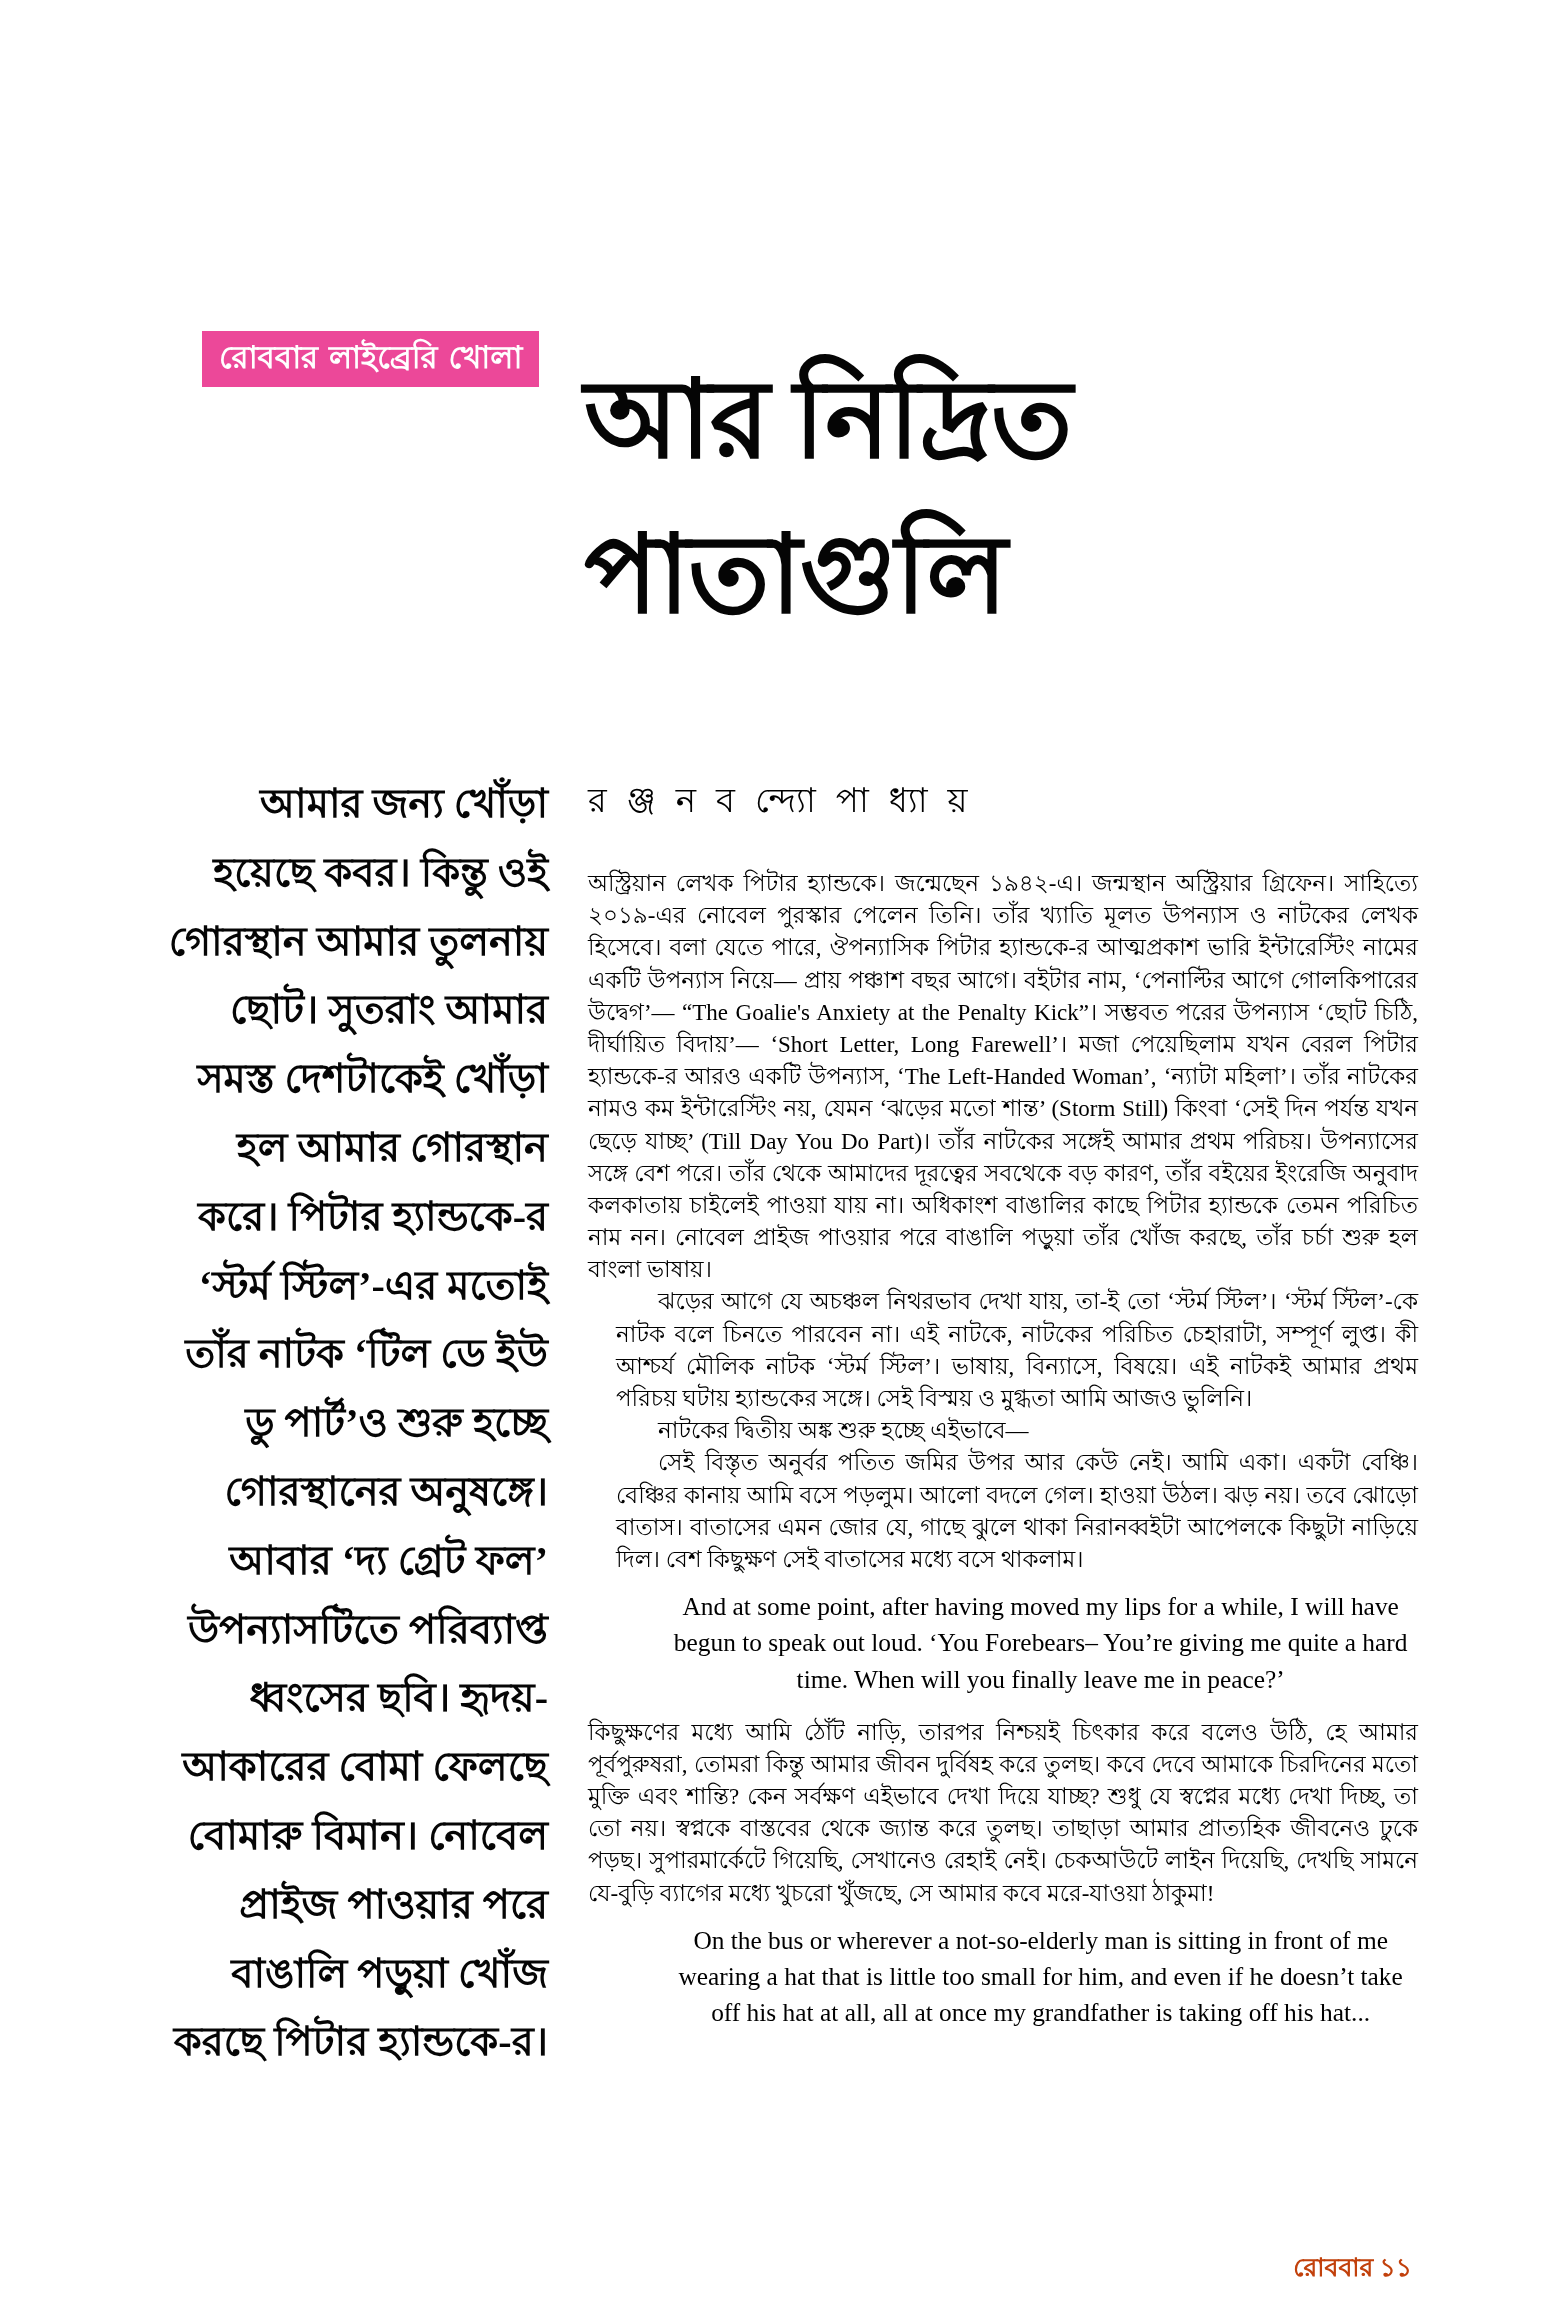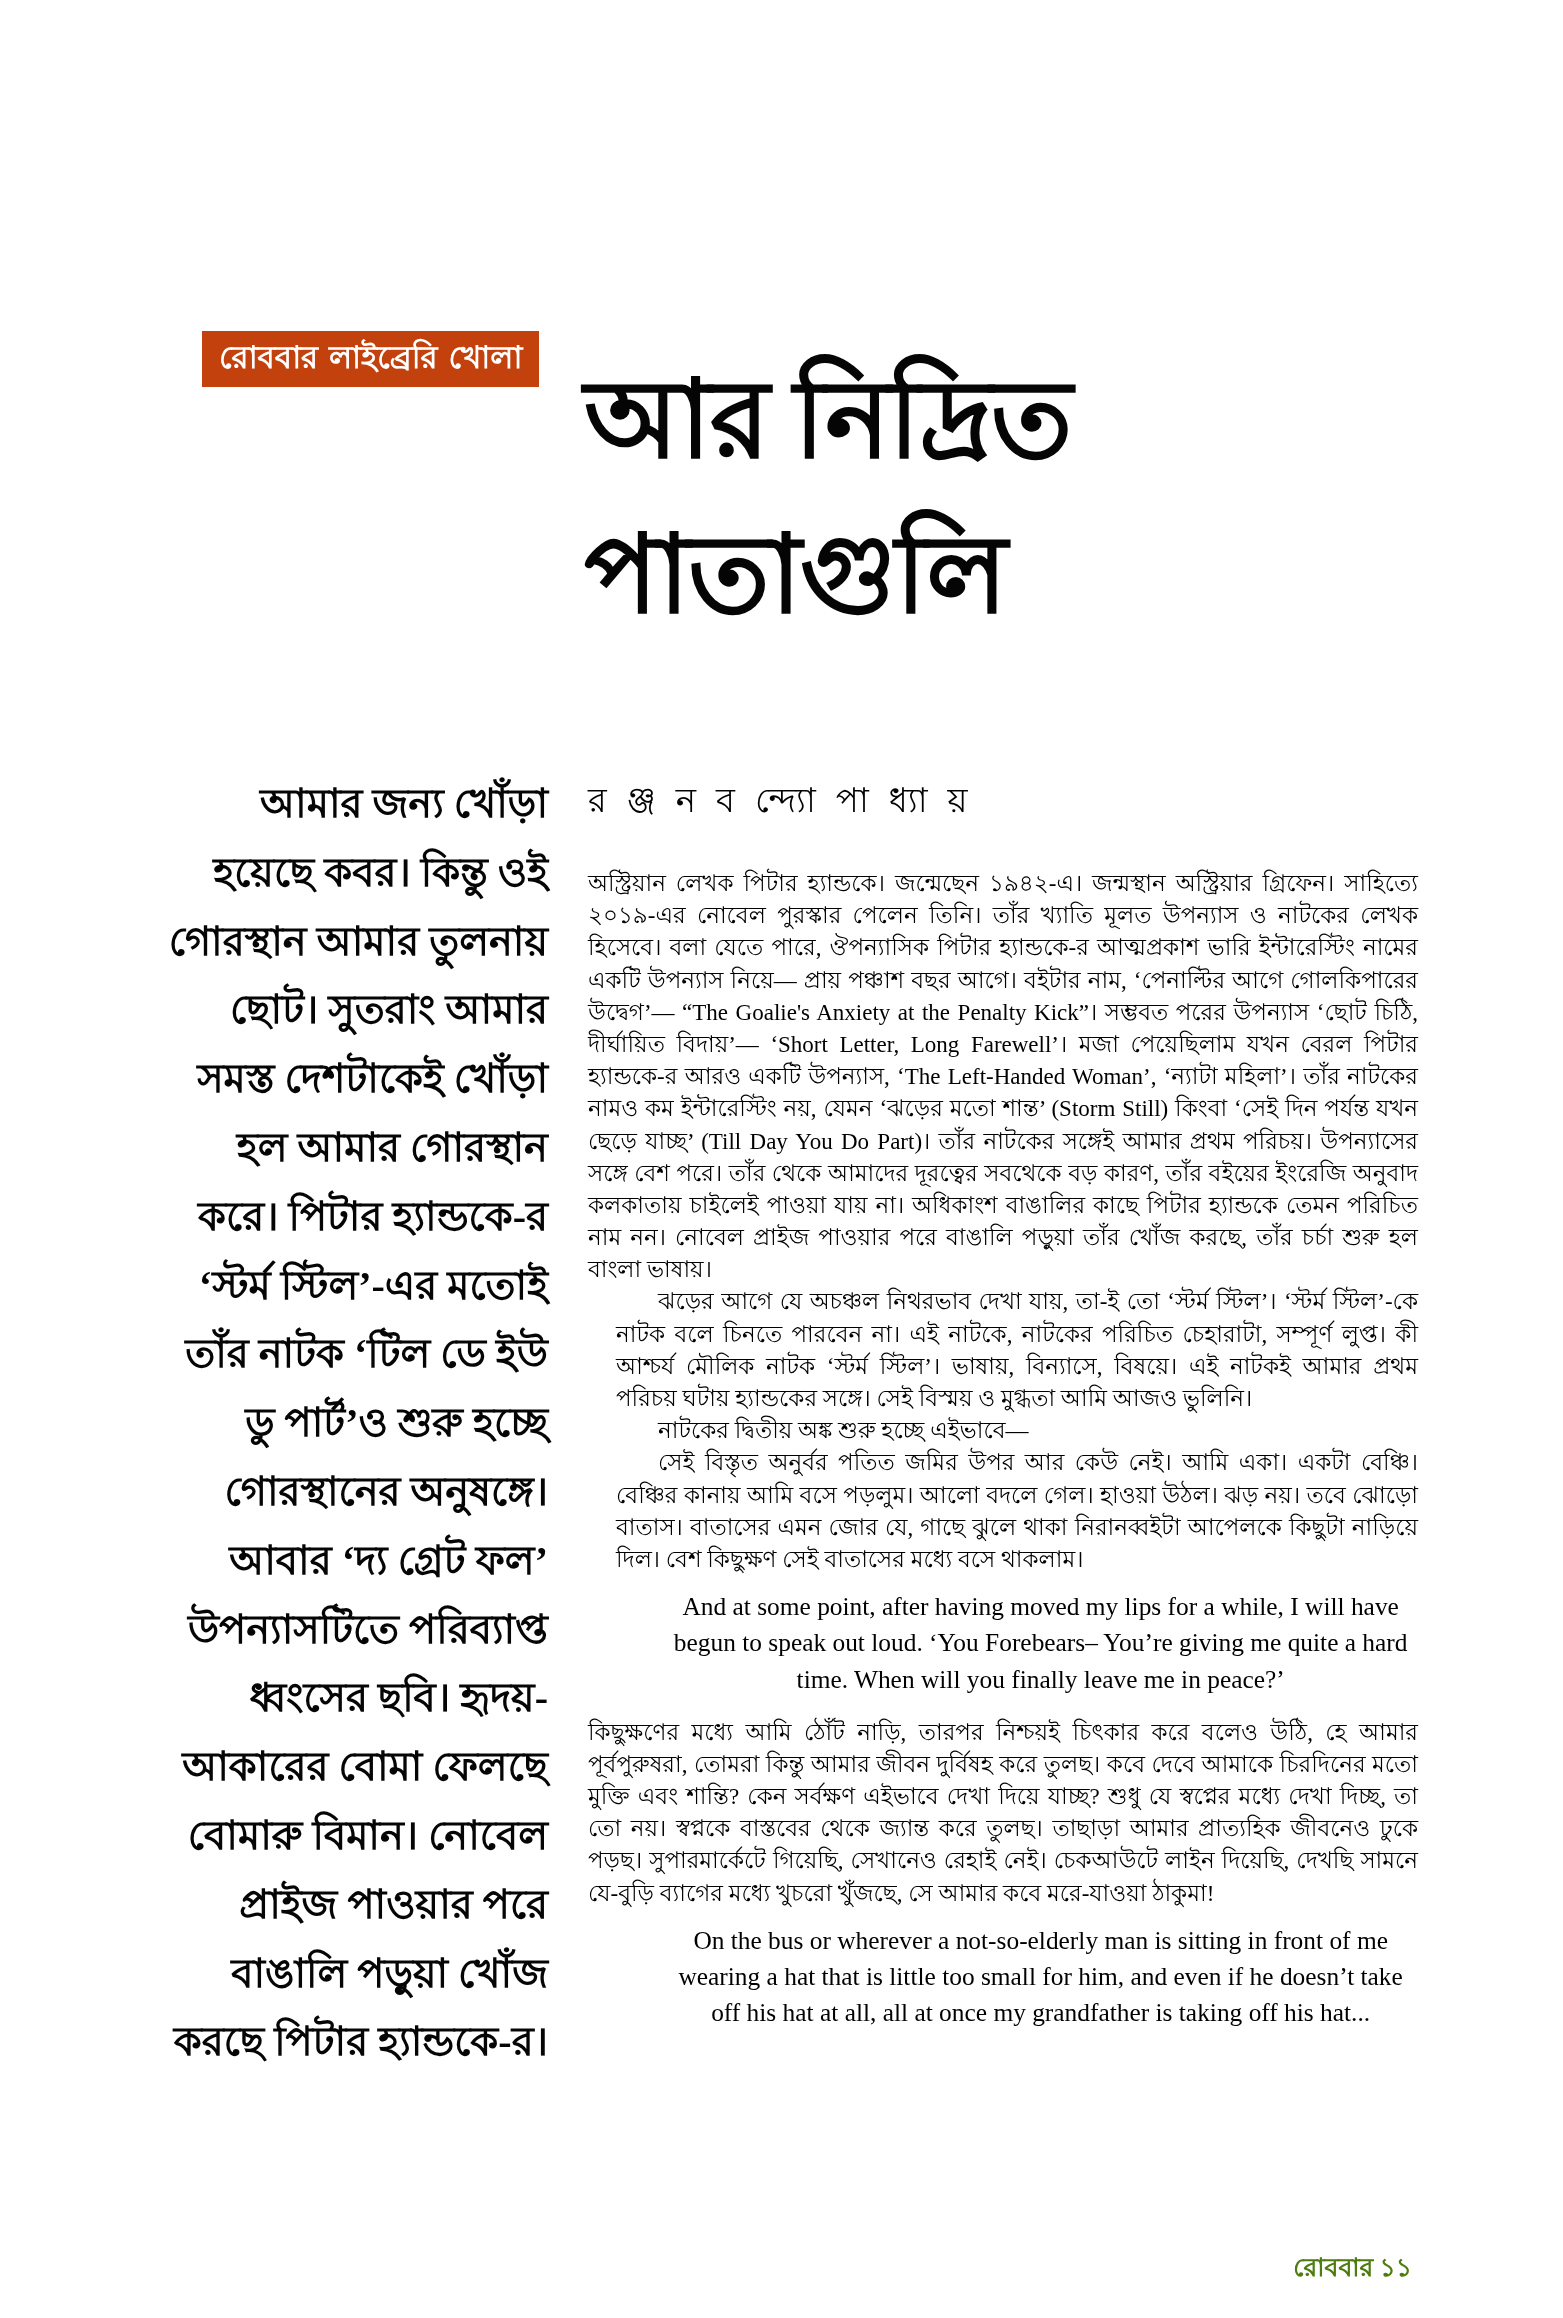--- a/index.html
+++ b/index.html
@@ -15,21 +15,21 @@
     overflow: hidden;
     font-family: "Liberation Serif", "DejaVu Sans", serif;
     color: #0c0c0c;
   }
 
   
   .kicker {
     position: absolute;
     left: 202px;
     top: 331px;
-    background: #c2410c;
+    background: #ec4899;
     color: #ffffff;
     font-family: "DejaVu Sans", "Liberation Sans", sans-serif;
     font-weight: bold;
     font-size: 31px;
     line-height: 1;
     padding: 10.8px 17px 14px 17px;
     white-space: nowrap;
   }
 
   
@@ -105,21 +105,21 @@
   }
 
   
   .folio {
     position: absolute;
     right: 151px;
     top: 2248px;
     font-family: "Liberation Serif", "DejaVu Sans", serif;
     font-weight: bold;
     font-size: 25px;
-    color: #4d7c0f;
+    color: #c2410c;
     margin-left: 16px;
   }
 </style>
 </head>
 <body>
 
 <div class="page">
 
   <div class="kicker">রোববার লাইব্রেরি খোলা</div>
 

